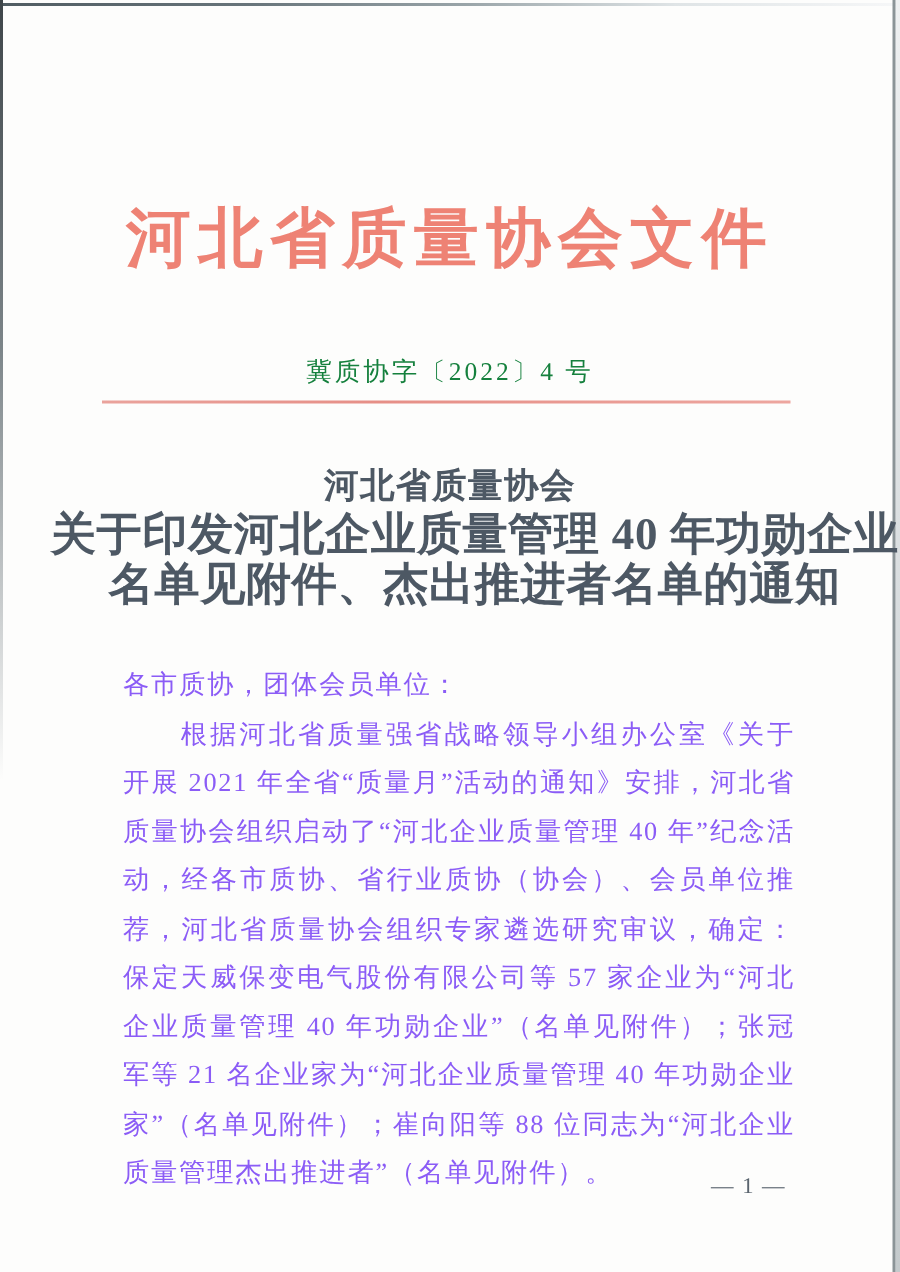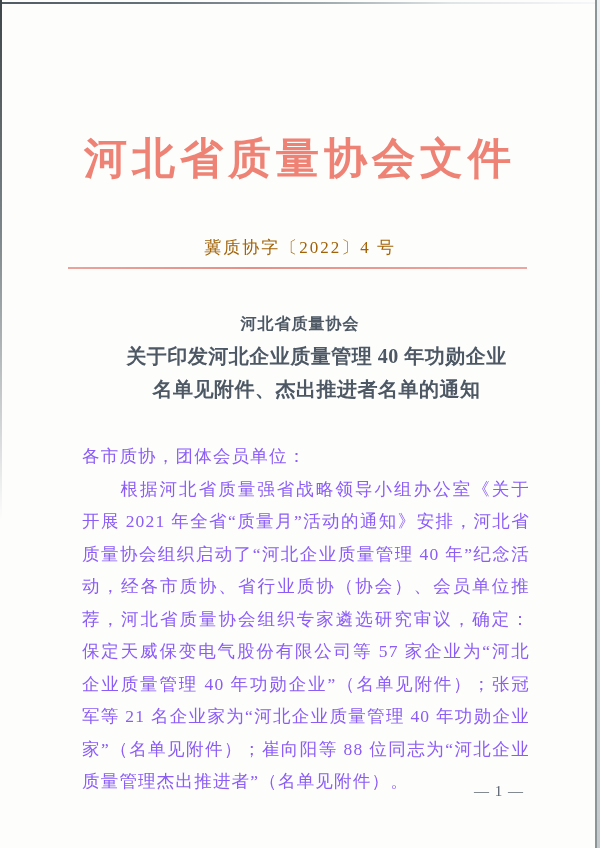--- a/index.html
+++ b/index.html
@@ -51,43 +51,43 @@
     letter-spacing: 5px;
     color: #ee8274;
   }
   .doc-number {
     position: absolute;
     top: 236px; left: 0;
     width: 100%;
     text-align: center;
     font-size: 17px;
     letter-spacing: 2px;
-    color: #a16207;
+    color: #15803d;
   }
   .red-divider {
     position: absolute;
     top: 267px; left: 68px;
     width: 459px; height: 2px;
     background: linear-gradient(to right, #eaa39c 0%, #e68f87 40%, #eda69f 100%);
   }
   .doc-title {
     position: absolute;
     top: 307px; left: 0;
     width: 100%;
     text-align: center;
     color: #4d5864;
     font-weight: bold;
   }
   .doc-title .t-line1 {
-    font-size: 16px;
+    font-size: 23px;
     letter-spacing: 1px;
     line-height: 33px;
   }
   .doc-title .t-line2, .doc-title .t-line3 {
-    font-size: 20px;
+    font-size: 30px;
     letter-spacing: 0.5px;
     line-height: 33px;
     padding-left: 33px;
   }
   .body-text {
     position: absolute;
     top: 440px; left: 82px;
     width: 448px;
     color: #8b5cf6;
     font-size: 17.5px;

